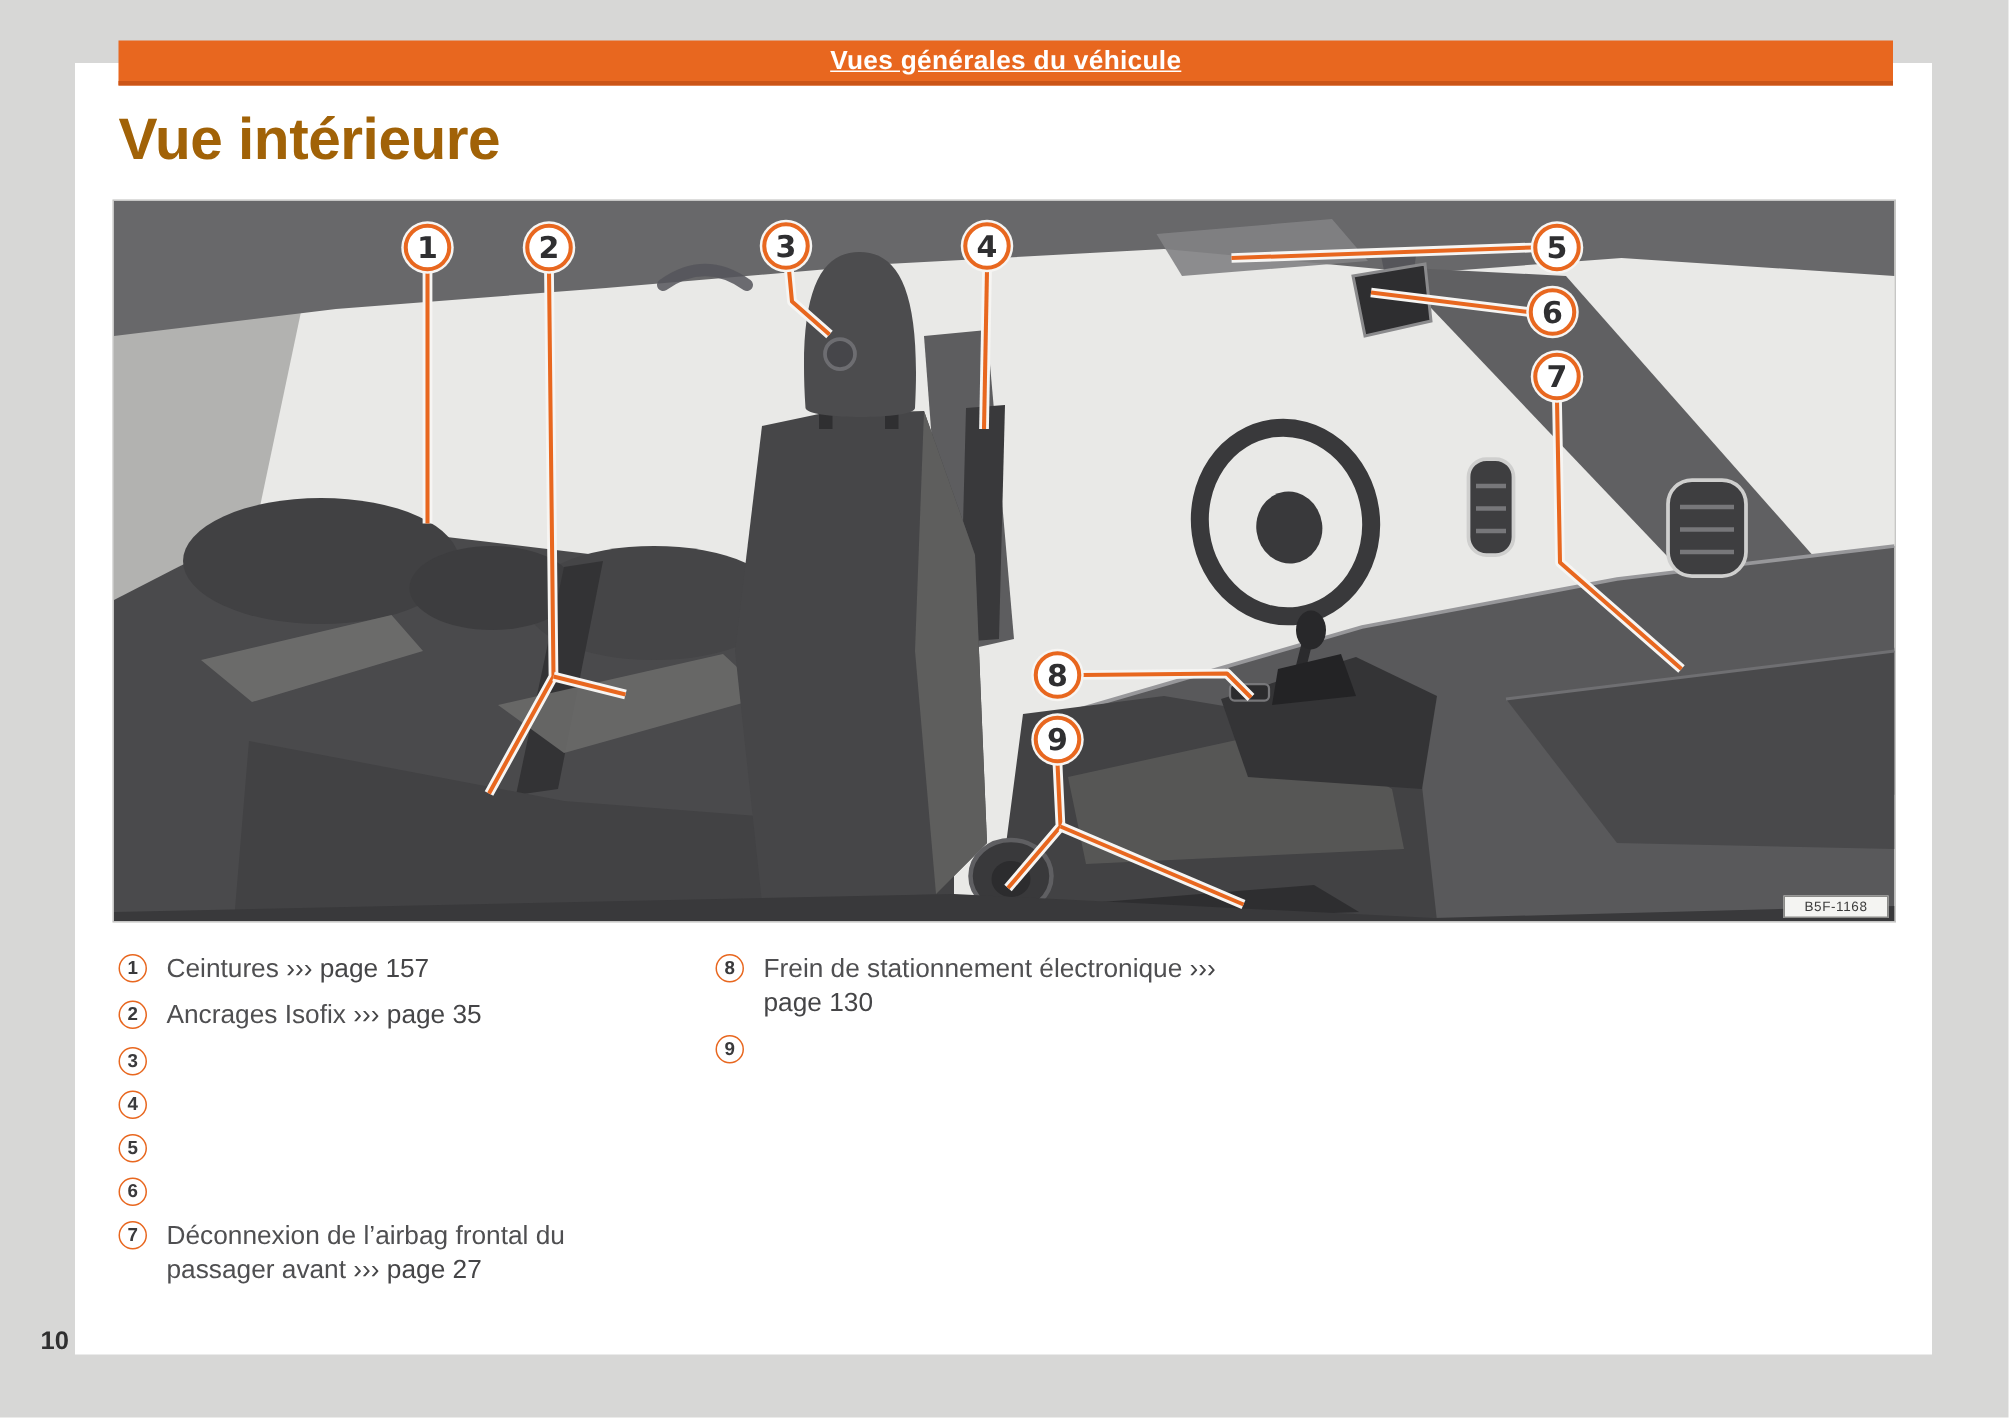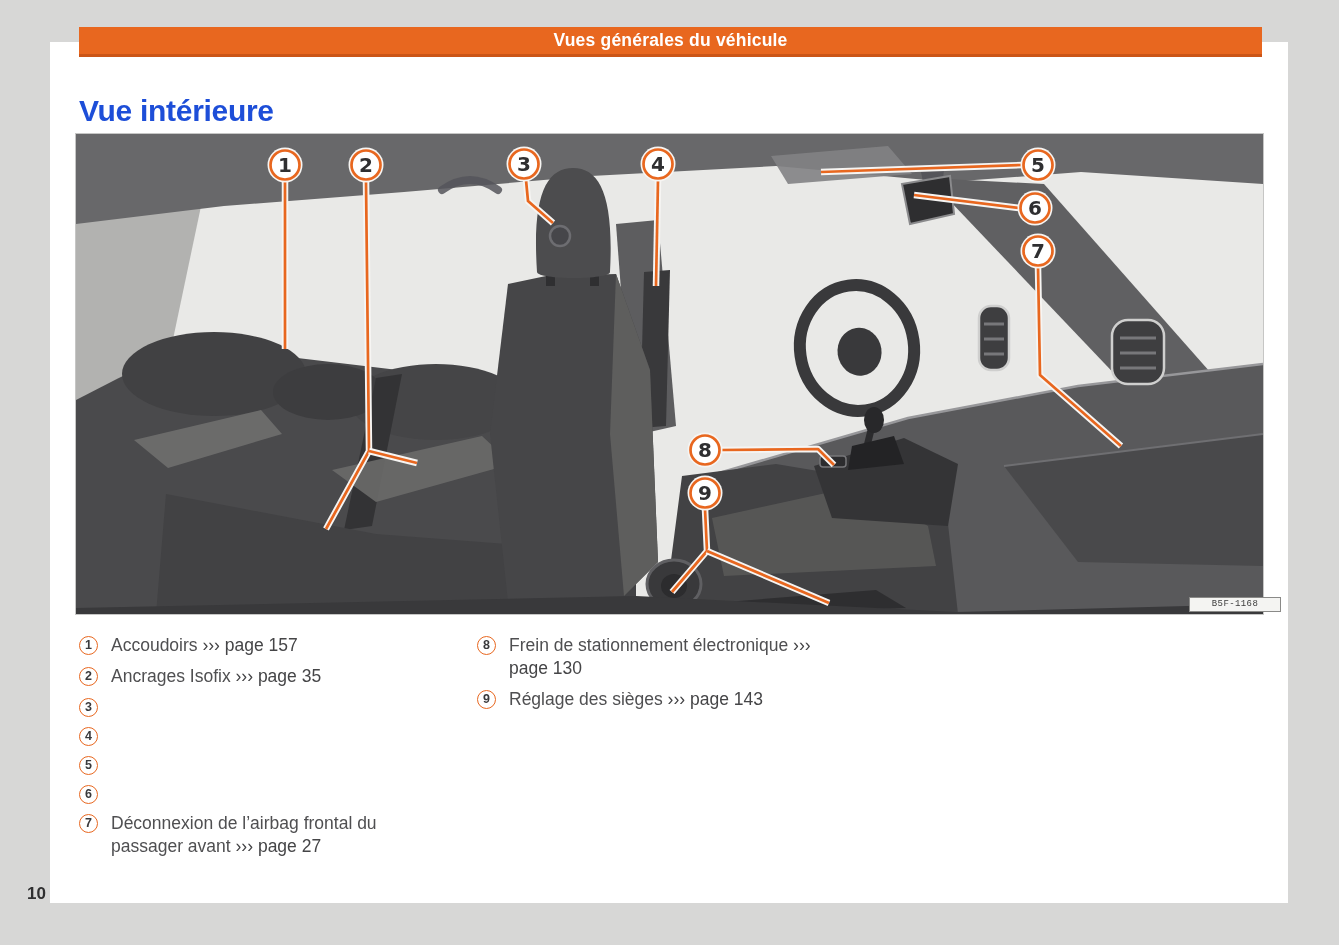--- a/index.html
+++ b/index.html
@@ -10,36 +10,36 @@
     position:relative;overflow:hidden;
   }
   .page{
     position:absolute;left:50px;top:42px;width:1238px;height:861px;
     background:#ffffff;
   }
   .banner{
     position:absolute;left:29px;top:-15px;width:1183px;height:27px;
     background:#e8671f;border-bottom:3px solid #cb5517;
     color:#ffffff;font-weight:bold;font-size:17.5px;line-height:27px;
-    text-align:center;letter-spacing:.2px;
+    text-align:center;letter-spacing:.2px;text-decoration:underline;
   }
   .title{
-    position:absolute;left:29px;top:52px;
-    color:#1d4ed8;font-weight:bold;font-size:30px;letter-spacing:-.3px;
+    position:absolute;left:29px;top:30px;
+    color:#a16207;font-weight:bold;font-size:39px;letter-spacing:-.3px;
   }
   .figure{
     position:absolute;left:25px;top:91px;width:1187px;height:480px;
     background:#e9e9e7;border:1px solid #c6c6c5;box-sizing:content-box;
   }
   .figure svg{position:absolute;left:0;top:0;}
   .figcode{
-    position:absolute;left:1113px;top:463px;width:92px;height:15px;
+    position:absolute;left:1113px;top:463px;width:70px;height:15px;
     background:#f4f4f2;border:1px solid #8a8a88;box-sizing:border-box;
     font-size:9px;line-height:12px;color:#3c3c3c;text-align:center;
-    letter-spacing:.4px;font-family:Liberation Mono, monospace;
+    letter-spacing:.4px;font-family:Liberation Sans, sans-serif;
   }
   .legend-col{position:absolute;top:592px;width:358px;}
   .legend-col.c1{left:29px;}
   .legend-col.c2{left:427px;}
   .legend-item{display:flex;align-items:flex-start;margin-bottom:8px;
     font-size:17.5px;line-height:23px;color:#4f4f51;}
   .lnum{
     flex:0 0 auto;width:19px;height:19px;margin:2px 13px 0 0;
     border:1.6px solid #e8671f;border-radius:50%;box-sizing:border-box;
     font-size:12.5px;font-weight:bold;color:#3a3a3c;
@@ -228,21 +228,21 @@
             <text x="629" y="366.2" text-anchor="middle" font-family="&quot;DejaVu Sans&quot;,sans-serif" font-size="20" font-weight="bold" fill="#2f2f31">9</text>
           </g>
         </g>
     </svg>
     <div class="figcode">B5F-1168</div>
   </div>
 
   <div class="legend-col c1">
     <div class="legend-item">
       <span class="lnum">1</span>
-      <span><span>Accoudoirs</span>
+      <span><span>Ceintures</span>
         <b class="lref"><span>›››</span> <span>page 157</span></b></span>
     </div>
     <div class="legend-item">
       <span class="lnum">2</span>
       <span><span>Ancrages Isofix</span>
         <b class="lref"><span>›››</span> <span>page 35</span></b></span>
     </div>
     <div class="legend-item">
       <span class="lnum">3</span>
     </div>
@@ -263,20 +263,18 @@
   </div>
 
   <div class="legend-col c2">
     <div class="legend-item">
       <span class="lnum">8</span>
       <span><span>Frein de stationnement électronique</span>
         <b class="lref"><span>›››</span> <span>page 130</span></b></span>
     </div>
     <div class="legend-item">
       <span class="lnum">9</span>
-      <span><span>Réglage des sièges</span>
-        <b class="lref"><span>›››</span> <span>page 143</span></b></span>
     </div>
   </div>
 
 </div>
 
 <div class="pagenum">10</div>
 
 </body></html>

